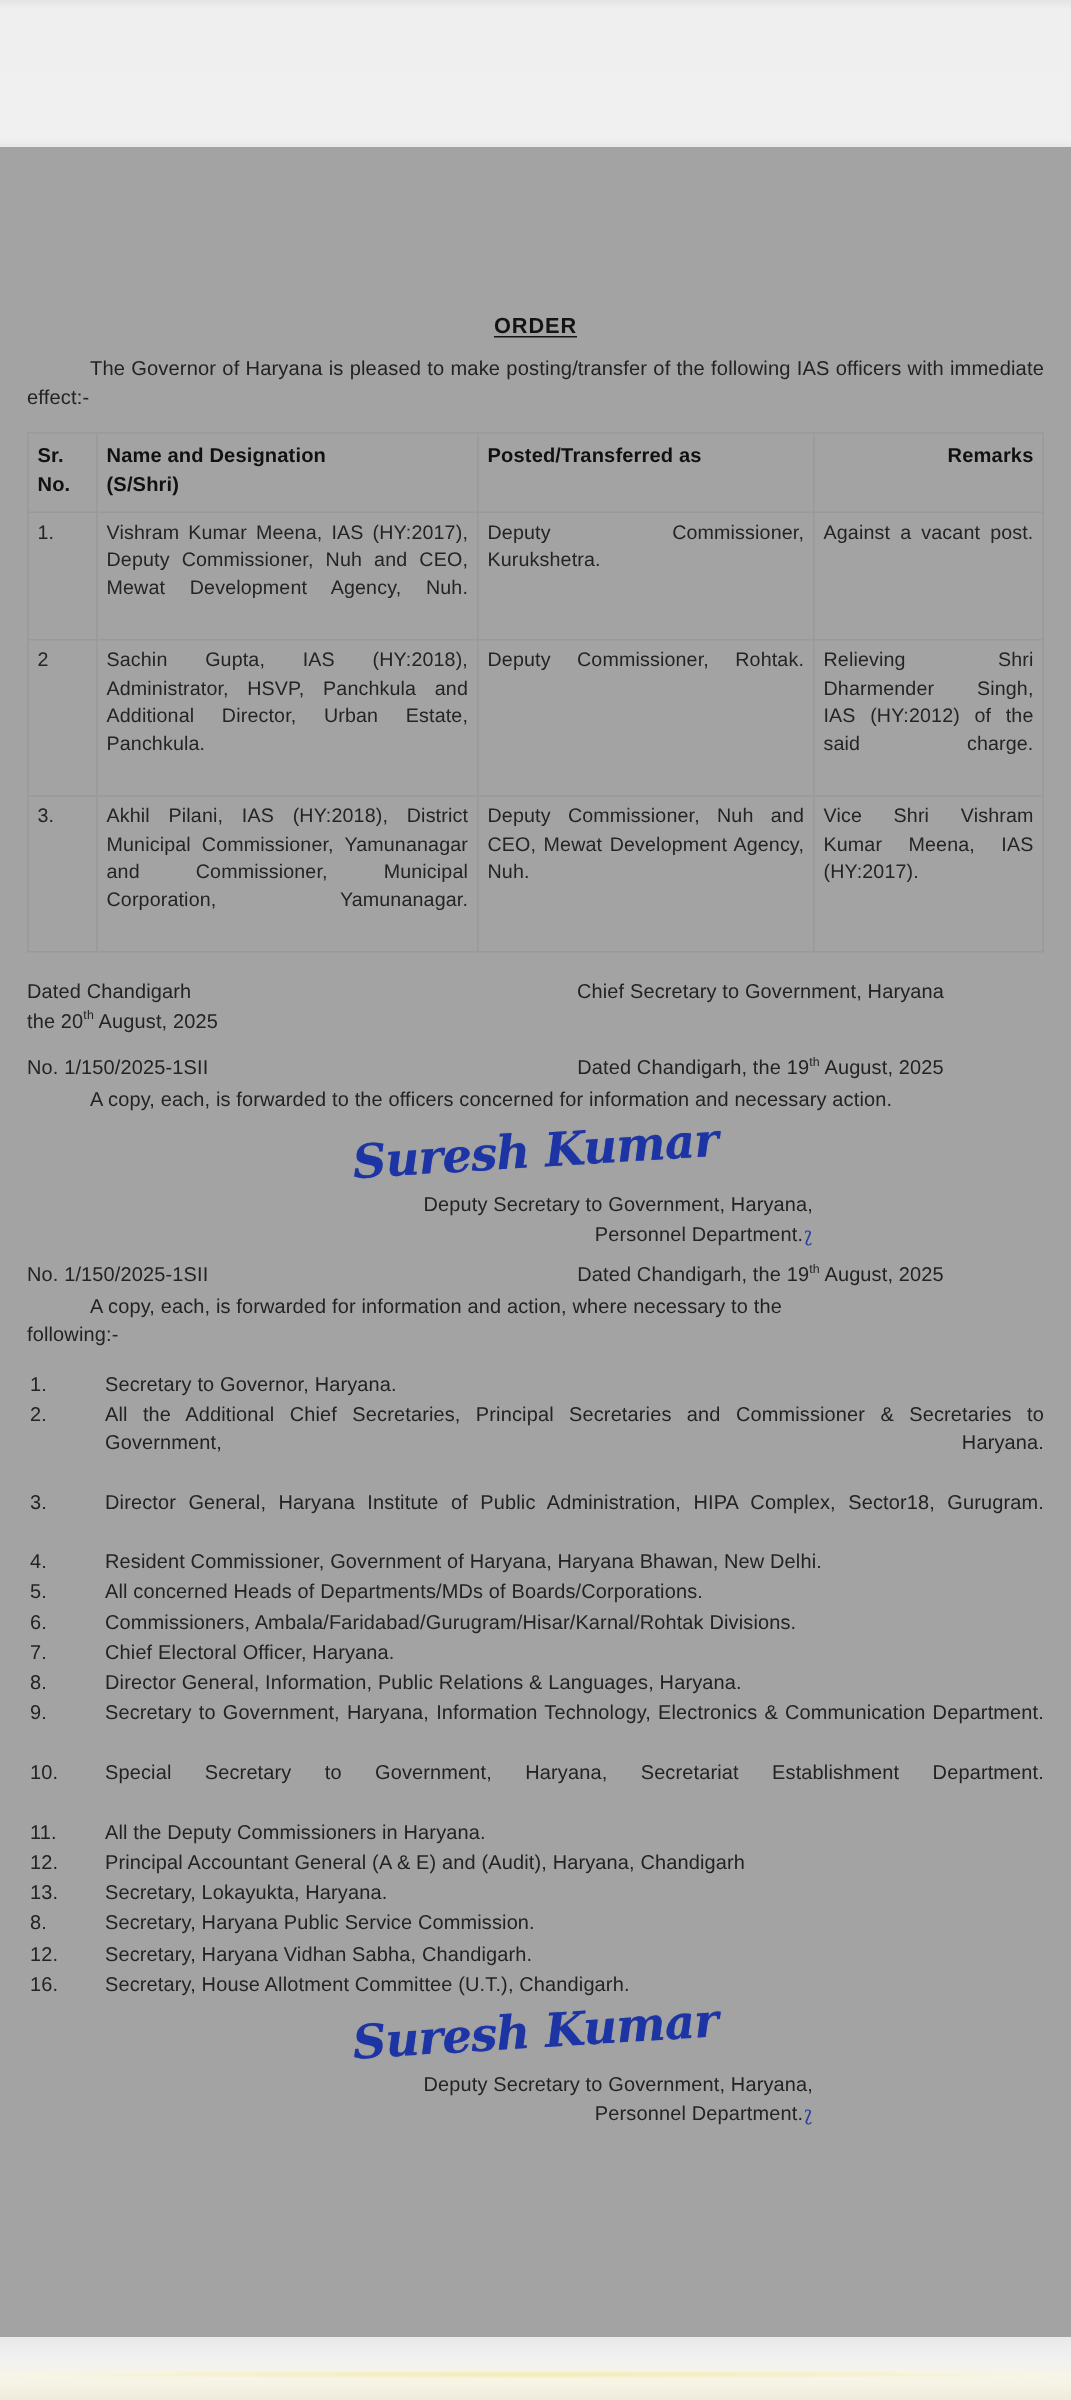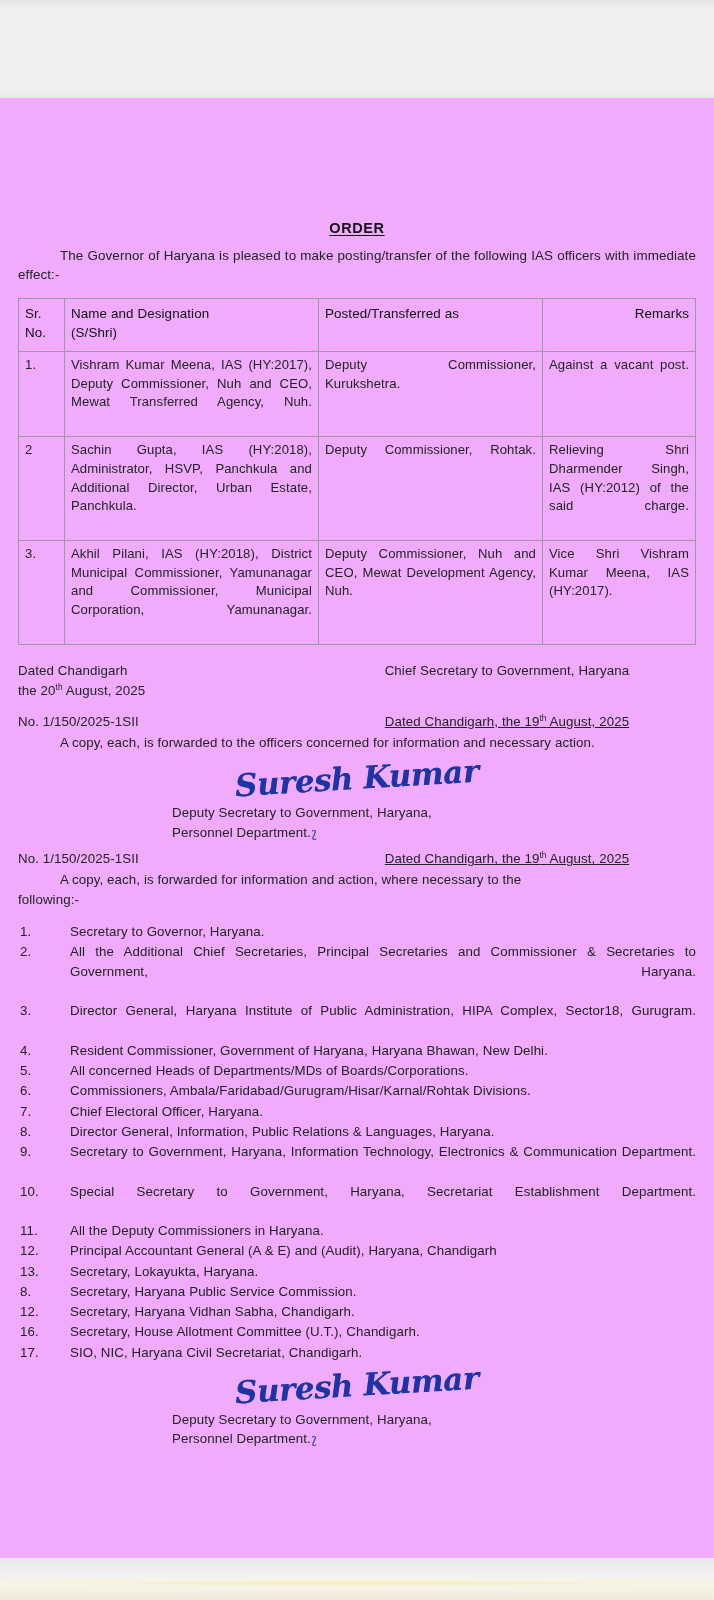--- a/index.html
+++ b/index.html
@@ -35,22 +35,22 @@
     left: 0; right: 0; top: 22px;
     height: 6px;
     background: radial-gradient(ellipse at 50% 50%, rgba(243,235,176,0.95) 0%, rgba(250,248,225,0.35) 70%, rgba(255,255,255,0) 100%);
   }
 
   .page {
     position: absolute;
     top: 98px; left: 0;
     width: 714px;
     height: 1460px;
-    background: #f0abfc;
-    padding: 12px 18px;
+    background: #a3a3a3;
+    padding: 2px 18px;
     color: #1d1d1d;
   }
 
   
   .doc {
     font-size: 13.2px;
     line-height: 1.42;
     color: #232323;
     letter-spacing: .1px;
   }
@@ -86,21 +86,21 @@
     table-layout: fixed;
   }
   table.order-table th,
   table.order-table td {
     border: 1px solid #9a9a9a;
     vertical-align: top;
     padding: 4px 6px 6px 6px;
   }
   table.order-table th {
     font-size: 13.4px;
-    font-weight: 400;
+    font-weight: 700;
     color: #111;
     padding-top: 5px;
     padding-bottom: 9px;
     height: 48px;
   }
   th.c-sr, td.c-sr { width: 46px; text-align: left; }
   th.c-name, td.c-name { width: 254px; }
   th.c-post, td.c-post { width: 224px; }
   th.c-rem,  td.c-rem  { width: auto; }
 
@@ -135,21 +135,21 @@
   .sig-left { width: 300px; }
   .sig-right { flex: 1; text-align: center; }
   .sig-right .name { letter-spacing: .7px; }
 
   .ref-row {
     display: flex;
     margin-top: 12px;
     font-size: 13.3px;
   }
   .ref-left { width: 300px; }
-  .ref-right { flex: 1; text-align: center; text-decoration: underline; }
+  .ref-right { flex: 1; text-align: center; }
 
   .para {
     margin-top: 1px;
     font-size: 13.3px;
     line-height: 1.45;
     text-align: justify;
     text-justify: inter-word;
   }
   .para .indent { display: inline-block; width: 42px; }
 
@@ -173,21 +173,21 @@
   .sig-area-inner {
     display: inline-block;
     width: 370px;
     text-align: center;
   }
   .sig-ink { height: 38px; position: relative; }
   .sig-ink .signature { position: relative; top: -2px; }
   .sig-caption {
     font-size: 13.3px;
     line-height: 1.45;
-    text-align: left;
+    text-align: right;
     white-space: nowrap;
   }
   .sig-caption .tail {
     color: #2b3f9e;
     font-family: "DejaVu Serif", serif;
     font-style: italic;
   }
 
   
   ol.addressees {
@@ -247,21 +247,21 @@
           <div>(S/Shri)</div>
         </th>
         <th class="c-post">Posted/Transferred as</th>
         <th class="c-rem">Remarks</th>
       </tr>
     </thead>
     <tbody>
       <tr>
         <td class="c-sr">1.</td>
         <td class="c-name">
-            <p>Vishram Kumar Meena, IAS (HY:2017), Deputy Commissioner, Nuh and CEO, Mewat Transferred Agency, Nuh.</p>
+            <p>Vishram Kumar Meena, IAS (HY:2017), Deputy Commissioner, Nuh and CEO, Mewat Development Agency, Nuh.</p>
           </td>
         <td class="c-post">
             <p>Deputy Commissioner, Kurukshetra.</p>
           </td>
         <td class="c-rem">
             <p>Against a vacant post.</p>
           </td>
       </tr>
       <tr>
         <td class="c-sr">2</td>
@@ -382,24 +382,20 @@
         <span class="txt">Secretary, Haryana Public Service Commission.</span>
       </li>
     <li>
         <span class="num">12.</span>
         <span class="txt">Secretary, Haryana Vidhan Sabha, Chandigarh.</span>
       </li>
     <li>
         <span class="num">16.</span>
         <span class="txt">Secretary, House Allotment Committee (U.T.), Chandigarh.</span>
       </li>
-    <li>
-        <span class="num">17.</span>
-        <span class="txt">SIO, NIC, Haryana Civil Secretariat, Chandigarh.</span>
-      </li>
   </ol>
 
   <div class="sig-area">
     <div class="sig-area-inner">
       <div class="sig-ink">
         <span class="signature">Suresh Kumar</span>
       </div>
       <div class="sig-caption">Deputy Secretary to Government, Haryana,</div>
       <div class="sig-caption"><span>Personnel Department.</span><span class="tail">ʅ</span></div>
     </div>

